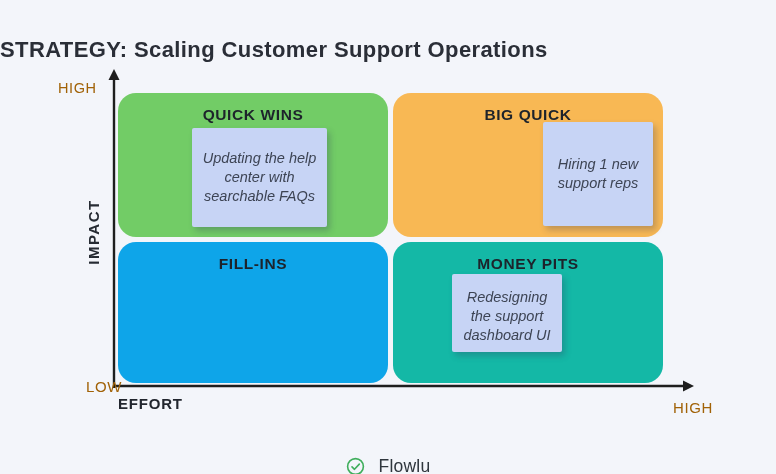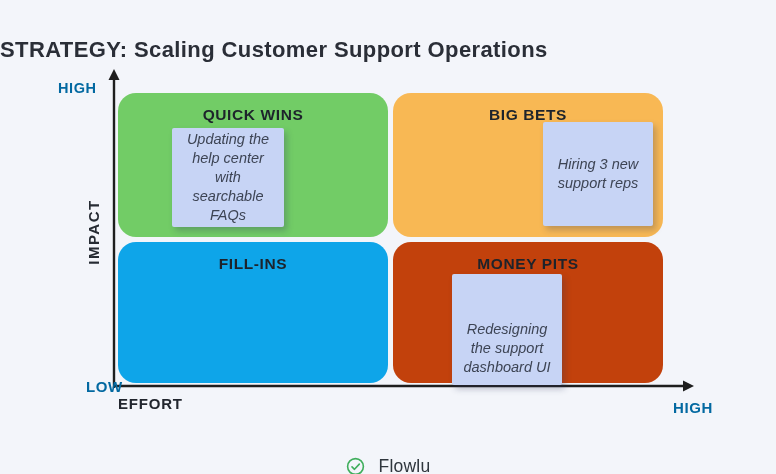--- a/index.html
+++ b/index.html
@@ -12,21 +12,21 @@
     font-family: "Liberation Sans", sans-serif;
   }
   .title {
     position: absolute; top: 37px; left: 0; width: 100%;
     font-size: 22px; font-weight: 700; letter-spacing: 0.4px;
     color: #2a2e37;
   }
   .axes-svg { position: absolute; top: 0; left: 0; pointer-events: none; }
   .axis-tick {
     position: absolute;
-    color: #0369a1; font-size: 14.5px; font-weight: 700; letter-spacing: 0.6px;
+    color: #a16207; font-size: 14.5px; font-weight: 400; letter-spacing: 0.6px;
   }
   .tick-high-top { left: 58px; top: 80px; }
   .tick-low { left: 86px; top: 378px; font-size: 15px; }
   .tick-high-right { left: 673px; top: 399px; font-size: 15px; }
   .y-axis-title {
     position: absolute; left: 93px; top: 232px;
     transform: translate(-50%, -50%) rotate(-90deg);
     font-size: 15px; font-weight: 700; letter-spacing: 1.5px;
     color: #262b33;
   }
@@ -50,24 +50,24 @@
     background: #c7d4f5;
     border-radius: 2px;
     box-shadow: 3px 4px 6px rgba(45, 55, 90, 0.28);
     display: flex; align-items: center; justify-content: center;
     text-align: center;
     padding: 8px 7px;
     font-style: italic;
     font-size: 14.5px; line-height: 1.32;
     color: #3d4454;
   }
-  .note-qw  { left: 172px; top: 128px; width: 112px; height: 99px; }
+  .note-qw  { left: 192px; top: 128px; width: 135px; height: 99px; }
   .note-bb1 { left: 402px; top: 129px; width: 110px; height: 104px; }
   .note-bb2 { left: 543px; top: 122px; width: 110px; height: 104px; }
-  .note-mp  { left: 452px; top: 274px; width: 110px; height: 111px; align-items: flex-end; padding-top: 27px; }
+  .note-mp  { left: 452px; top: 274px; width: 110px; height: 78px; align-items: flex-start; padding-top: 14px; }
   .footer {
     position: absolute; left: 0; top: 456px; width: 100%;
     display: flex; align-items: center; justify-content: center; gap: 14px;
   }
   .footer-brand { font-size: 17.5px; font-weight: 500; color: #2f363d; letter-spacing: 0.2px; }
 </style>
 </head>
 <body>
 
 <div class="canvas">
@@ -85,36 +85,36 @@
   <div class="y-axis-title">IMPACT</div>
   <div class="axis-tick tick-low">LOW</div>
   <div class="x-axis-title">EFFORT</div>
   <div class="axis-tick tick-high-right">HIGH</div>
 
   <div class="quadrant q-quick-wins" style="background-color: rgb(114, 204, 102);">
     <div class="q-label">QUICK WINS</div>
   </div>
 
   <div class="quadrant q-big-bets" style="background-color: rgb(248, 184, 84);">
-    <div class="q-label">BIG BETS</div>
+    <div class="q-label">BIG QUICK</div>
   </div>
 
   <div class="quadrant q-fill-ins" style="background-color: #0ea5e9;">
     <div class="q-label">FILL-INS</div>
   </div>
 
-  <div class="quadrant q-money-pits" style="background-color: #c2410c;">
+  <div class="quadrant q-money-pits" style="background-color: #14b8a6;">
     <div class="q-label">MONEY PITS</div>
   </div>
 
   <div class="sticky note-qw">
     <span>Updating the help center with searchable FAQs</span>
   </div>
   <div class="sticky note-bb2">
-    <span>Hiring 3 new support reps</span>
+    <span>Hiring 1 new support reps</span>
   </div>
   <div class="sticky note-mp">
     <span>Redesigning the support dashboard UI</span>
   </div>
 
   <div class="footer">
     <svg width="19" height="19" viewBox="0 0 19 19">
       <circle cx="9.5" cy="9.5" r="7.9" fill="none" stroke="#3fae5c" stroke-width="1.6"></circle>
       <path d="M6 9.9 L8.5 12.3 L13.3 7.1" fill="none" stroke="#3fae5c" stroke-width="1.6" stroke-linecap="round" stroke-linejoin="round"></path>
     </svg>

